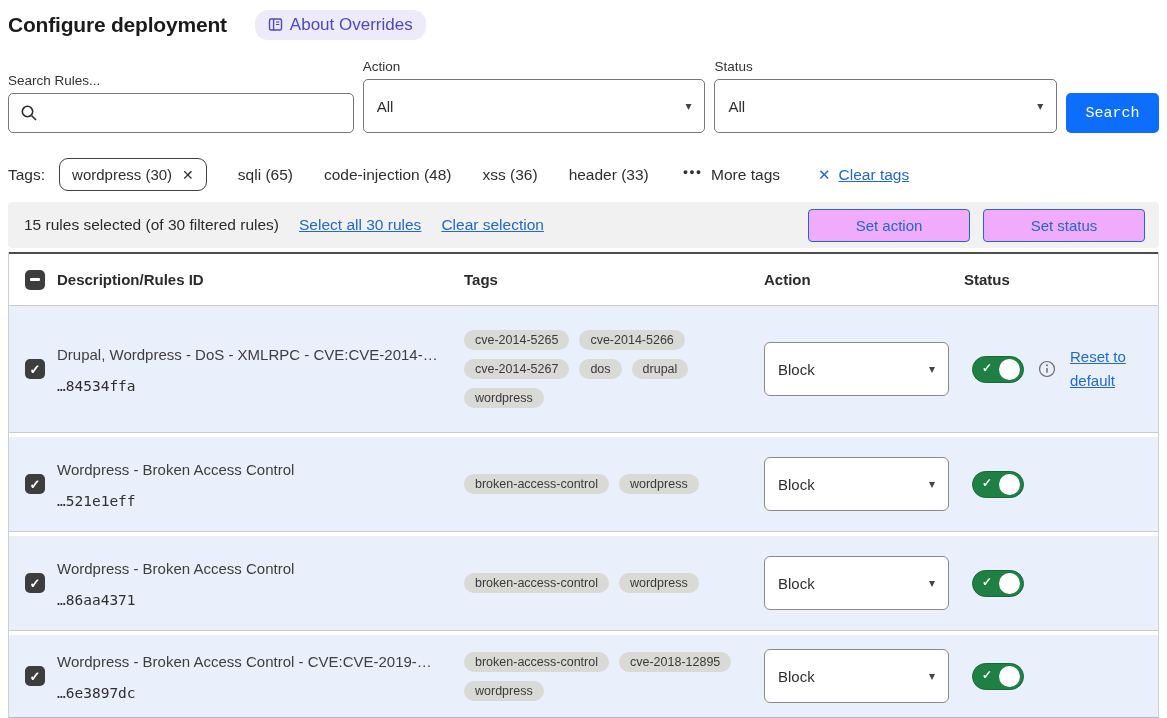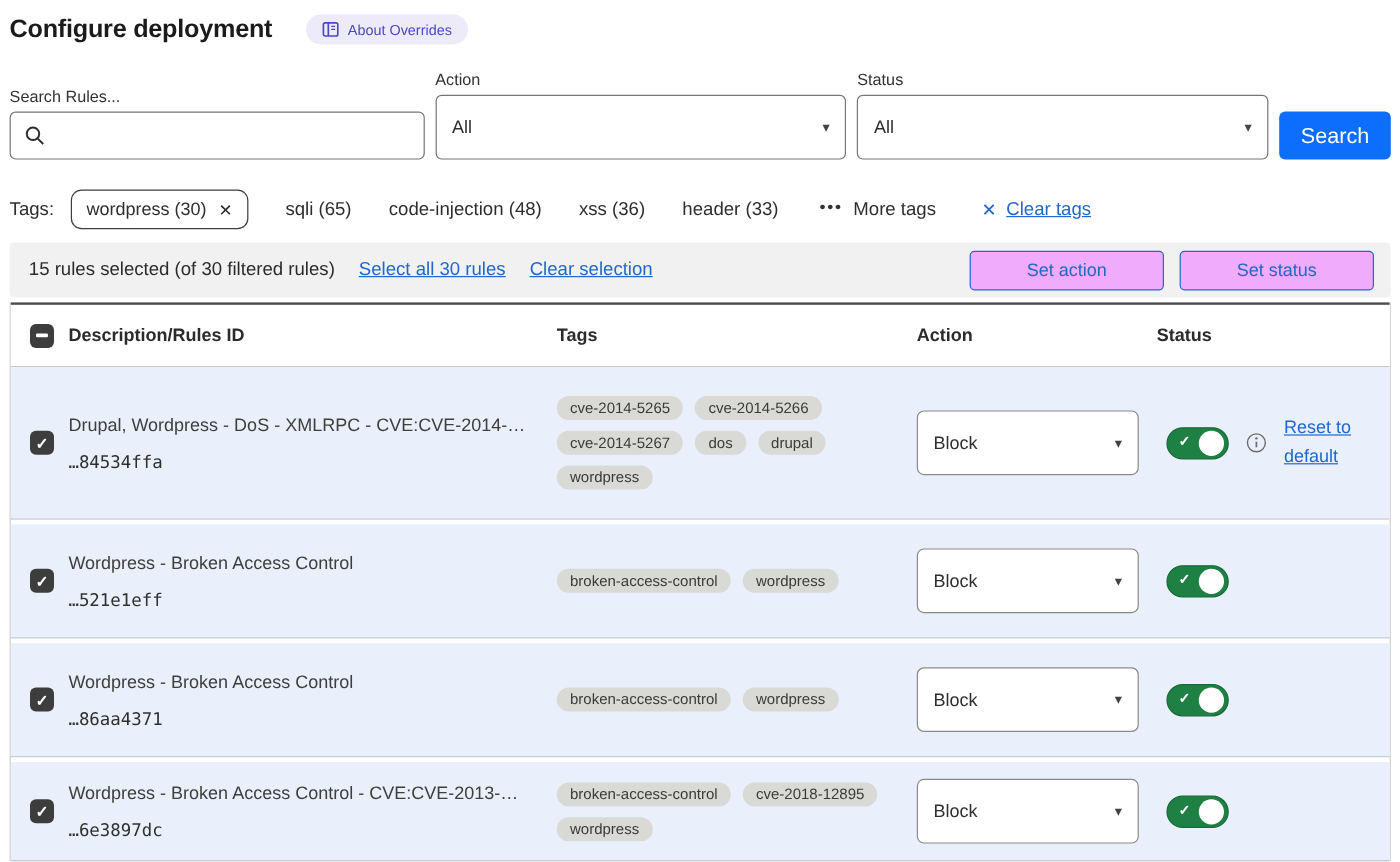--- a/index.html
+++ b/index.html
@@ -7,36 +7,36 @@
     --row-bg:#e9f0fb; --badge-bg:#edebfa; --badge-text:#4e46c8;
     --pill-bg:#d9d9d5; --checkbox-dark:#3d3d3d; --bar-bg:#f1f1f1;
   }
   *{box-sizing:border-box;margin:0;padding:0;}
   html,body{width:1167px;height:718px;overflow:hidden;background:#fff;
     font-family:"Liberation Sans",sans-serif;color:#2b2b2b;}
   
   .titlebar{display:flex;align-items:center;gap:28px;padding:9px 8px 0;}
   .titlebar h1{font-size:21px;font-weight:bold;color:#1b1b1b;line-height:31px;letter-spacing:-.2px;}
   .badge{display:inline-flex;align-items:center;gap:7px;background:var(--badge-bg);
-    color:var(--badge-text);font-size:12px;padding:5px 13px;border-radius:13px;cursor:pointer;}
+    color:var(--badge-text);font-size:17px;padding:5px 13px;border-radius:13px;cursor:pointer;}
   .badge svg{display:block;}
   
   .filters{display:flex;align-items:flex-end;gap:9px;margin:18px 8px 0;}
   .fgroup label{display:block;font-size:13.5px;color:#323232;margin-bottom:4px;line-height:17px;}
   .w-search{width:350px;} .w-dd{width:347px;}
   .inputwrap{position:relative;height:40px;}
   .inputwrap input{width:100%;height:40px;border:1px solid #767676;border-radius:5px;
     padding:0 10px 0 38px;font-size:15px;outline:none;font-family:inherit;}
   .inputwrap svg{position:absolute;left:12px;top:11px;}
   .select{height:54px;background:#fff;border:1px solid #767676;border-radius:5px;
     display:flex;align-items:center;justify-content:space-between;padding:0 13px;
     font-size:15px;color:#2e2e2e;cursor:pointer;}
   .chev{color:#444;font-size:12px;line-height:1;}
   .btn-primary{height:40px;width:94px;background:var(--accent-blue);color:#fff;border:none;
-    border-radius:5px;font-size:18px;font-family:Liberation Sans, sans-serif;cursor:pointer;}
+    border-radius:5px;font-size:15px;font-family:Liberation Mono, monospace;cursor:pointer;}
   
   .tagsbar{display:flex;align-items:center;margin:23px 8px 0;font-size:15.5px;color:#2e2e2e;height:37px;}
   .tags-label{margin-right:14px;}
   .chip{display:inline-flex;align-items:center;gap:10px;border:1.5px solid #3f3f3f;border-radius:9px;
     padding:7px 12px;font-size:15px;cursor:pointer;background:#fff;}
   .chip-x{font-size:14px;color:#2e2e2e;cursor:pointer;}
   .plain-tag{margin-left:31px;cursor:pointer;}
   .more{display:inline-flex;align-items:center;gap:9px;margin-left:34px;cursor:pointer;}
   .dots{font-size:9px;letter-spacing:1px;color:#333;position:relative;top:-3px;}
   .cleartags{display:inline-flex;align-items:center;gap:8px;margin-left:38px;color:var(--link-blue);cursor:pointer;}
@@ -263,21 +263,21 @@
     </div>
   </div>
 
   <div class="trow">
     <div class="c-check">
       <span class="cb">
             <span class="tick">✓</span>
           </span>
     </div>
     <div class="c-desc">
-      <div class="desc">Wordpress - Broken Access Control - CVE:CVE-2013-…</div>
+      <div class="desc">Wordpress - Broken Access Control - CVE:CVE-2019-…</div>
       <div class="rid">…6e3897dc</div>
     </div>
     <div class="c-tags">
           <span class="pill">broken-access-control</span>
           <span class="pill">cve-2018-12895</span>
           <span class="pill">wordpress</span>
         </div>
     <div class="c-action">
       <div class="select">
         <span class="sel-val">Block</span>

